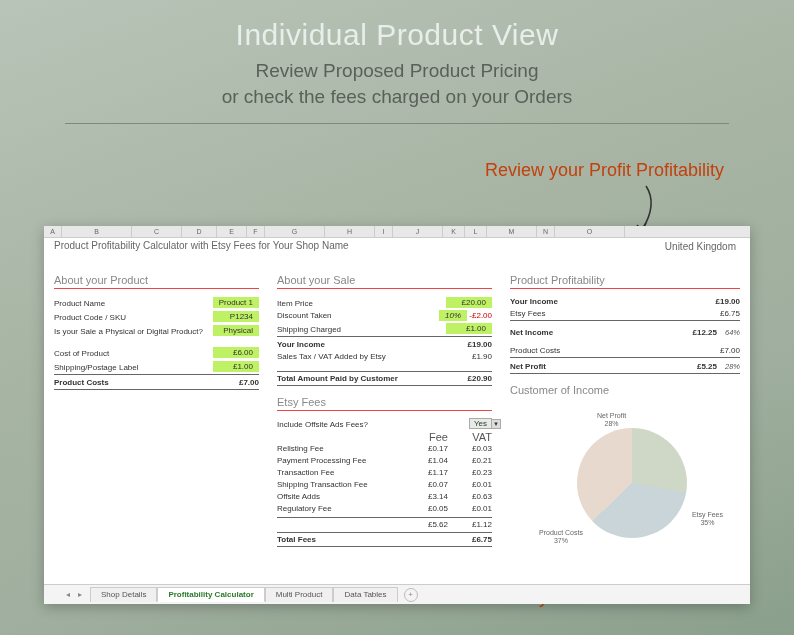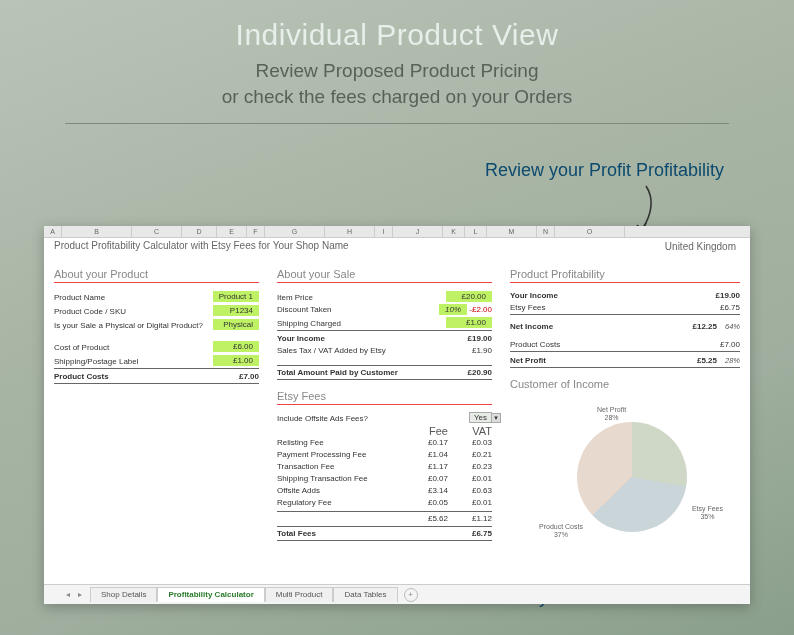--- a/index.html
+++ b/index.html
@@ -5,34 +5,34 @@
 * { box-sizing: border-box; margin: 0; padding: 0; }
 body {
   width: 794px; height: 635px;
   background: linear-gradient(160deg, #b8c4b7 0%, #a8b5a5 40%, #9fae9e 70%, #8a9f8c 100%);
   font-family: 'Segoe UI', Arial, sans-serif;
   position: relative; overflow: hidden;
 }
 .title { text-align:center; color:#e8eeea; font-size:30px; font-weight:300; padding-top:18px; letter-spacing:.5px; }
 .subtitle { text-align:center; color:#5a6159; font-size:19px; font-weight:400; margin-top:6px; line-height:1.35; }
 .hr { border:none; border-top:1px solid #7f8a7e; margin:14px 65px 0; }
-.annot { position:absolute; color:#0c4a6e; font-size:18px; font-weight:400; }
+.annot { position:absolute; color:#c2410c; font-size:18px; font-weight:400; }
 .annot.r1 { top:160px; right:70px; }
 .annot.r2 { bottom:26px; right:80px; text-align:left; line-height:1.3; }
 .arrow { position:absolute; }
 .arrow svg { overflow:visible; }
 
 .sheet {
   position:absolute; top:226px; left:44px; width:706px; height:378px;
   background:#fff; box-shadow:0 3px 12px rgba(0,0,0,.25);
   font-size:8.5px; color:#333;
 }
 .colhdr { display:flex; height:12px; background:#e8e8e8; border-bottom:1px solid #ccc; font-size:7px; color:#666; }
 .colhdr div { border-right:1px solid #ccc; text-align:center; line-height:12px; }
-.grid { position:absolute; top:12px; left:0; right:0; bottom:20px; padding:6px 10px 4px 10px; display:flex; gap:18px; }
+.grid { position:absolute; top:12px; left:0; right:0; bottom:20px; padding:12px 10px 4px 10px; display:flex; gap:18px; }
 .col { flex:1; }
 .col.left { flex:0 0 205px; }
 .col.mid { flex:0 0 215px; }
 .col.right { flex:1; }
 
 .main-title { font-size:10px; color:#666; font-weight:400; margin-bottom:2px; }
 .location { position:absolute; top:3px; right:14px; font-size:10px; color:#666; }
 
 h3 { font-size:11px; color:#888; font-weight:400; margin:10px 0 6px; border-bottom:1px solid #ef4444; padding-bottom:2px; }
 .row { display:flex; justify-content:space-between; align-items:flex-end; padding:1.5px 0; font-size:8px; }

